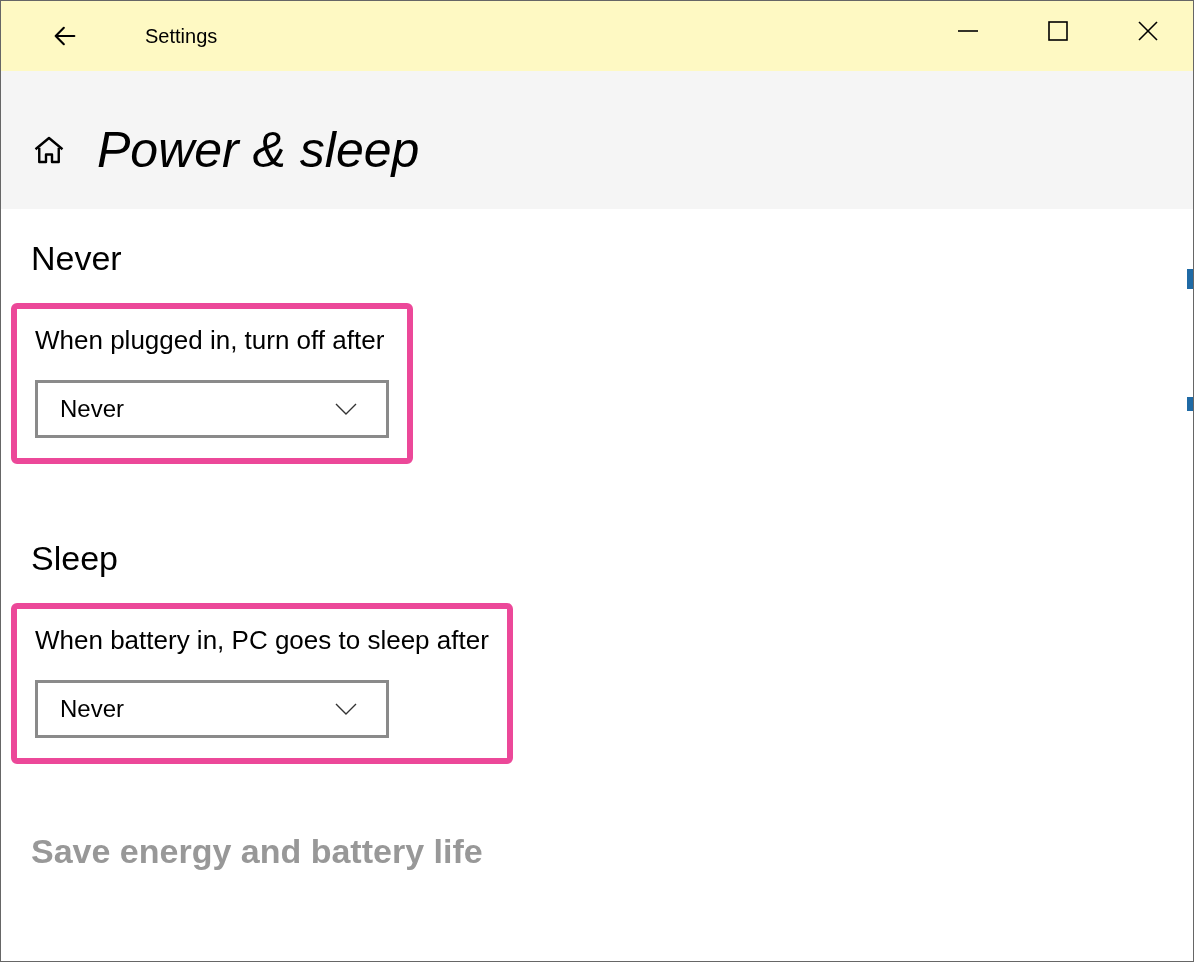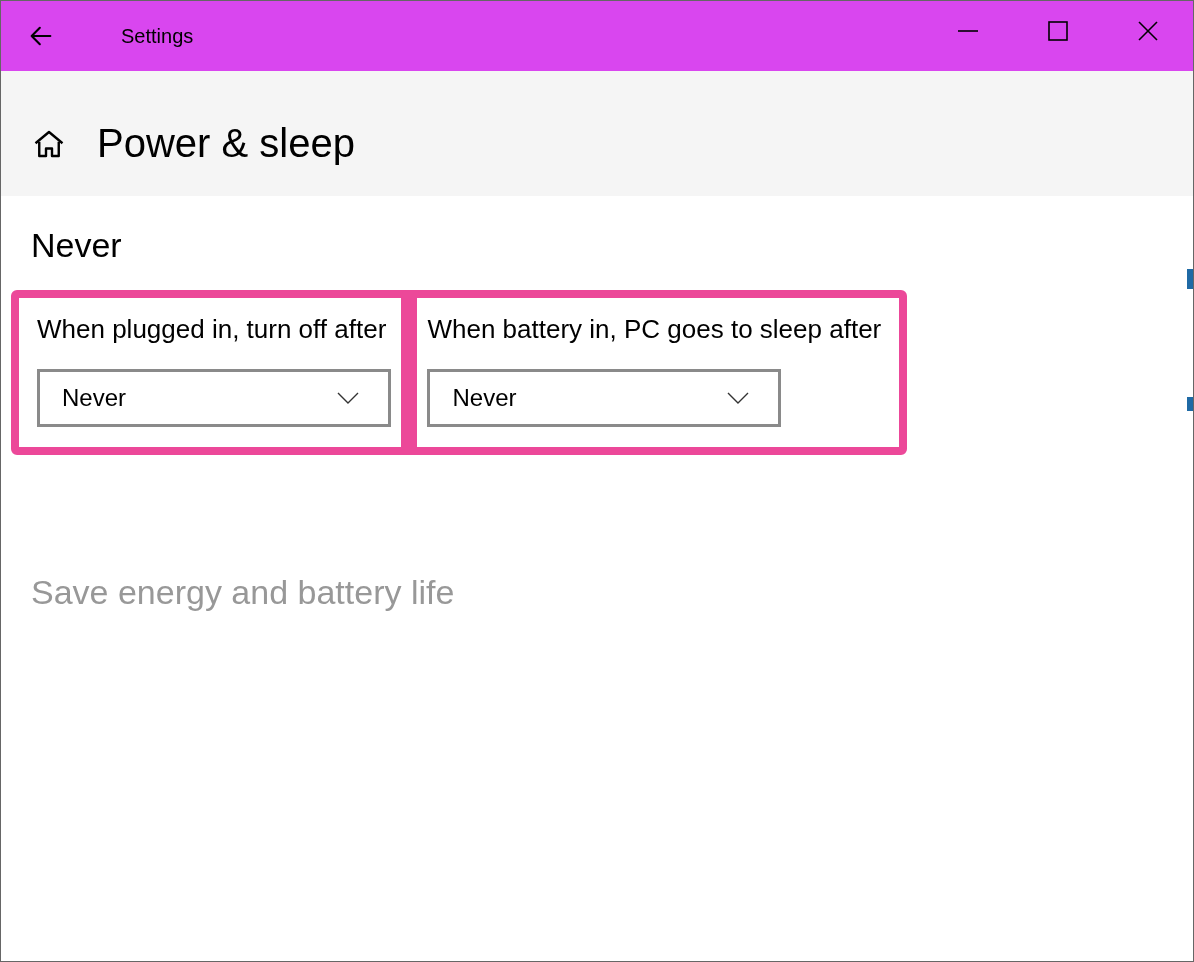--- a/index.html
+++ b/index.html
@@ -11,24 +11,24 @@
     body {
       width: 1194px;
       height: 962px;
       background: #ffffff;
       border: 1px solid #666;
       overflow: hidden;
       position: relative;
     }
     .titlebar {
       height: 70px;
-      background: #d946ef;
-      display: flex;
-      align-items: center;
-      padding-left: 20px;
+      background: #fef9c3;
+      display: flex;
+      align-items: center;
+      padding-left: 44px;
     }
     .back-arrow {
       width: 40px;
       height: 40px;
       display: flex;
       align-items: center;
       justify-content: center;
     }
     .app-title {
       margin-left: 60px;
@@ -55,39 +55,40 @@
       padding: 50px 30px 30px 30px;
       display: flex;
       align-items: center;
     }
     .home-icon {
       width: 36px;
       height: 36px;
       margin-right: 30px;
     }
     .page-title {
-      font-size: 40px;
+      font-size: 50px;
       font-weight: 350;
       color: #000;
+      font-style: italic;
     }
     .content {
       padding: 30px 30px 0 30px;
       position: relative;
     }
     .section-heading {
       font-size: 34px;
       font-weight: 400;
       color: #000;
       margin-bottom: 25px;
     }
     .sleep-heading {
       margin-top: 75px;
     }
     .highlighted-block {
-      border: 8px solid #ec4899;
+      border: 6px solid #ec4899;
       border-radius: 6px;
       padding: 16px 18px 20px 18px;
       display: inline-block;
       margin-left: -20px;
     }
     .setting-label {
       font-size: 26px;
       font-weight: 400;
       color: #000;
       margin-bottom: 24px;
@@ -105,23 +106,23 @@
     .dropdown-value {
       font-size: 24px;
       color: #000;
     }
     .chevron {
       width: 24px;
       height: 14px;
     }
     .footer-heading {
       font-size: 34px;
-      font-weight: 400;
+      font-weight: 700;
       color: #989898;
-      margin-top: 118px;
+      margin-top: 68px;
     }
     .side-sliver {
       position: absolute;
       right: 0;
       width: 6px;
       background: #1f6aa5;
     }
     .sliver1 { top: 268px; height: 20px; }
     .sliver2 { top: 396px; height: 14px; }
   </style>
@@ -173,20 +174,21 @@
   <div class="highlighted-block">
     <div class="setting-label">When plugged in, turn off after</div>
     <div class="dropdown">
       <span class="dropdown-value">Never</span>
       <svg class="chevron" viewBox="0 0 24 14">
         <path d="M2 2l10 10L22 2" stroke="#333" stroke-width="1.4" fill="none"></path>
       </svg>
     </div>
   </div>
 
+  <div class="section-heading sleep-heading">Sleep</div>
 
   <div class="highlighted-block">
     <div class="setting-label">When battery in, PC goes to sleep after</div>
     <div class="dropdown">
       <span class="dropdown-value">Never</span>
       <svg class="chevron" viewBox="0 0 24 14">
         <path d="M2 2l10 10L22 2" stroke="#333" stroke-width="1.4" fill="none"></path>
       </svg>
     </div>
   </div>

